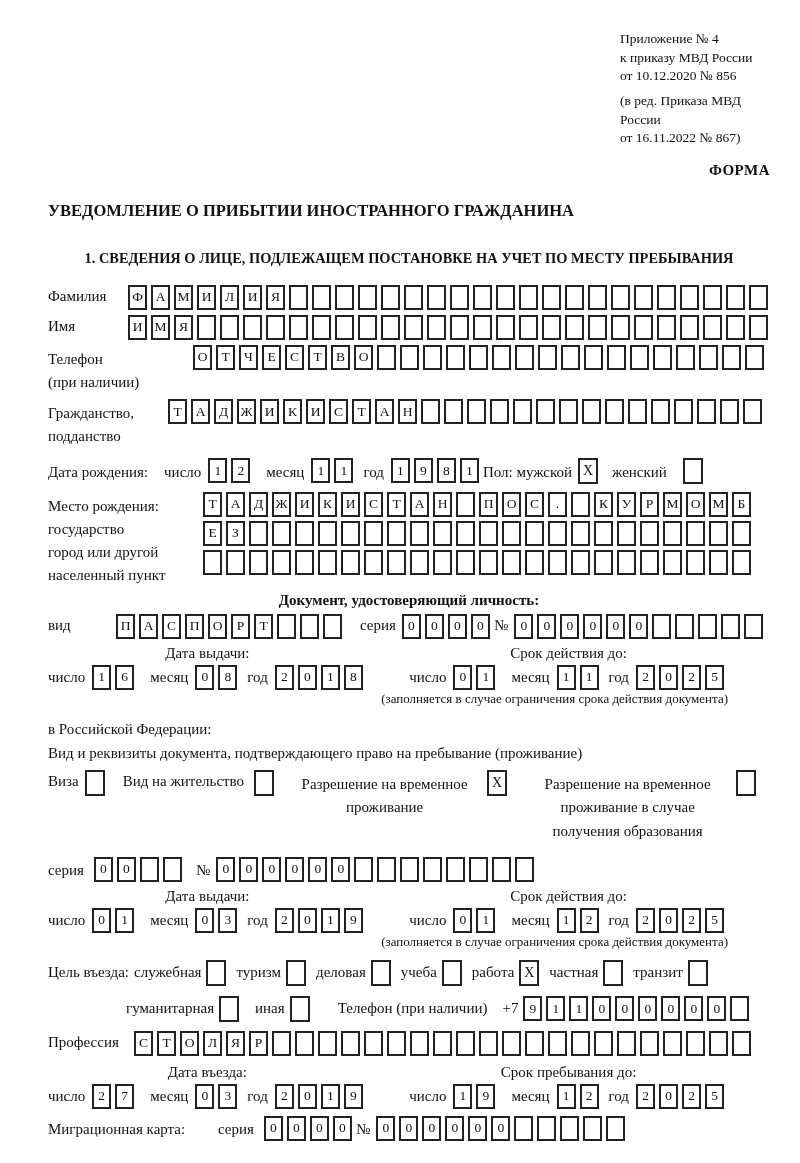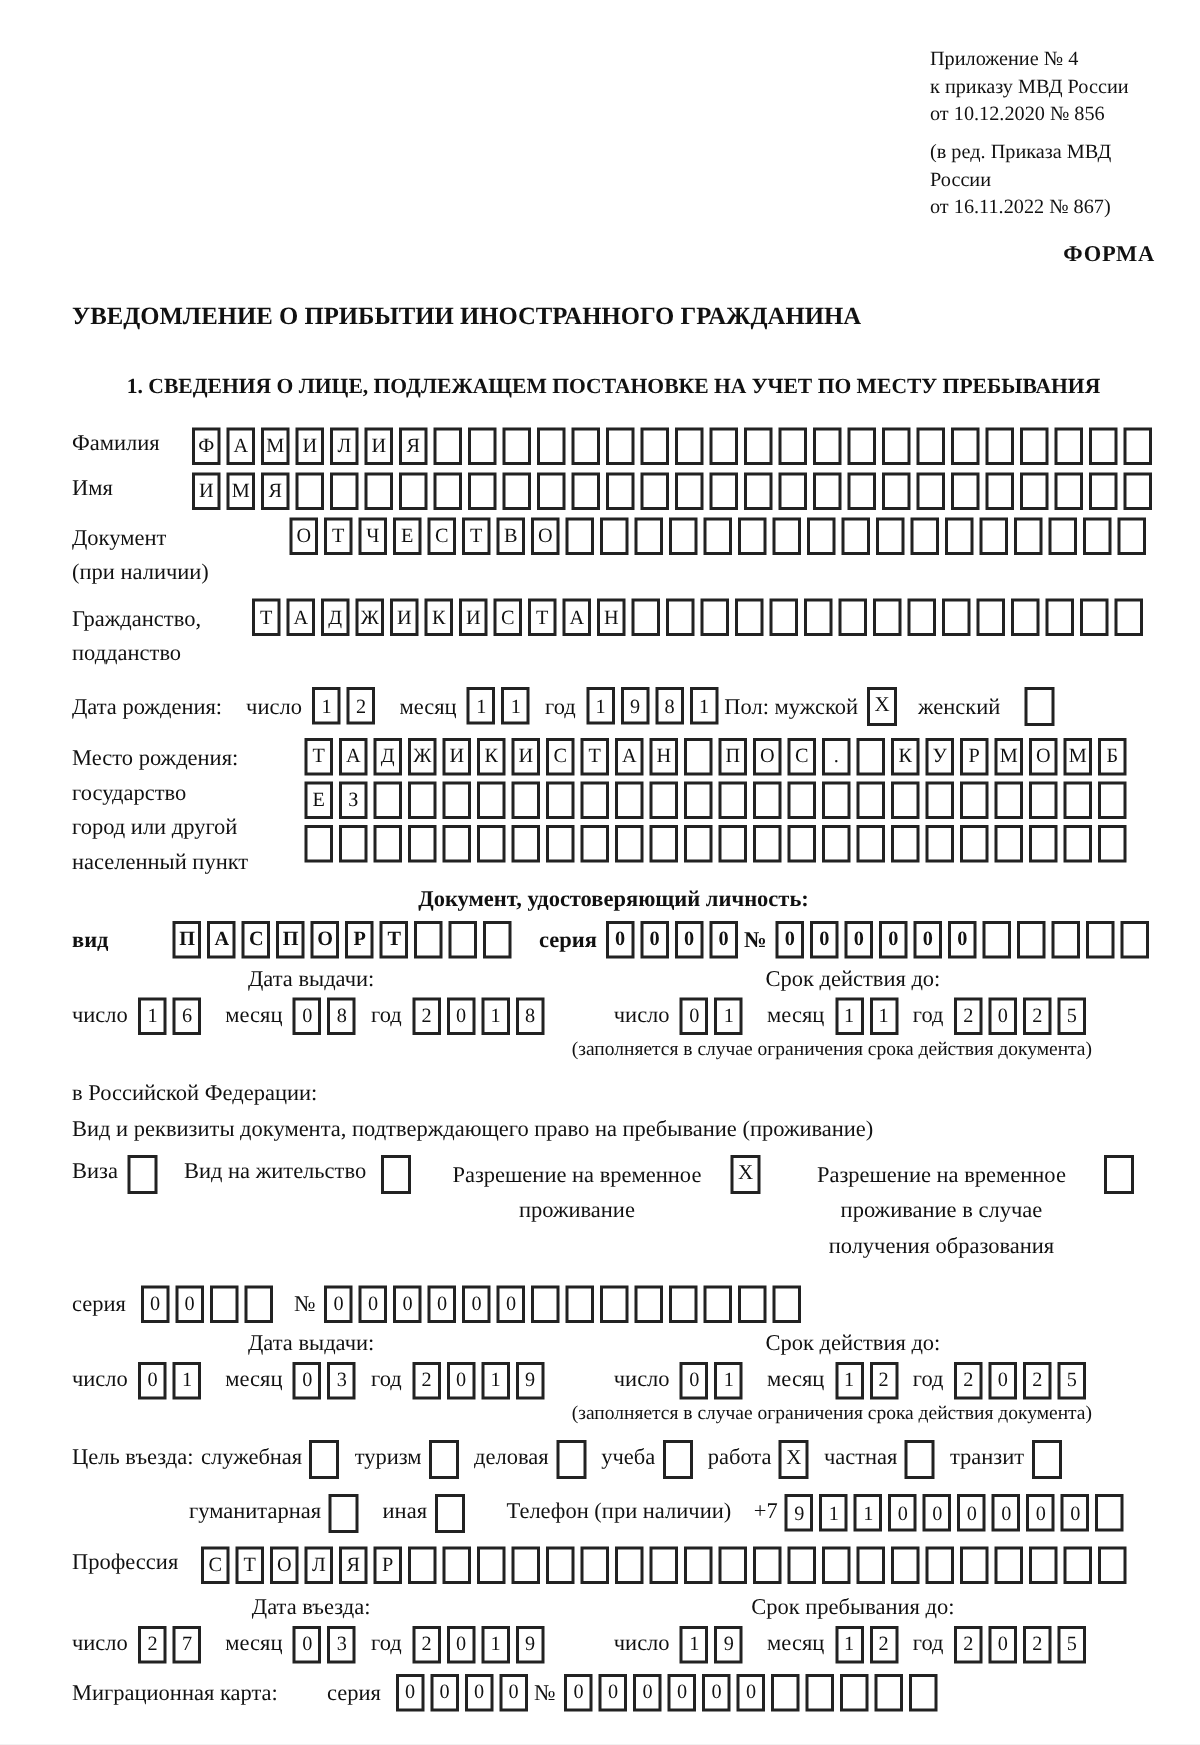--- a/index.html
+++ b/index.html
@@ -142,21 +142,21 @@
         <span class="cell"></span>
         <span class="cell"></span>
         <span class="cell"></span>
         <span class="cell"></span>
         <span class="cell"></span>
       </div>
   </div>
 
   <div class="frow">
     <div class="flabel w145 stack">
-      <div>Документ</div>
+      <div>Телефон</div>
       <div>(при наличии)</div>
     </div>
     <div class="cells">
         <span class="cell">О</span>
         <span class="cell">Т</span>
         <span class="cell">Ч</span>
         <span class="cell">Е</span>
         <span class="cell">С</span>
         <span class="cell">Т</span>
         <span class="cell">В</span>
@@ -324,21 +324,21 @@
           <span class="cell"></span>
           <span class="cell"></span>
           <span class="cell"></span>
           <span class="cell"></span>
           <span class="cell"></span>
         </div>
     </div>
   </div>
 
   <div class="center-bold">Документ, удостоверяющий личность:</div>
-  <div class="frow" style="align-items:center;font-weight:bold;">
+  <div class="frow" style="align-items:flex-start;">
     <span class="lblin" style="width:68px;">вид</span>
     <span class="cells">
         <span class="cell">П</span>
         <span class="cell">А</span>
         <span class="cell">С</span>
         <span class="cell">П</span>
         <span class="cell">О</span>
         <span class="cell">Р</span>
         <span class="cell">Т</span>
         <span class="cell"></span>

